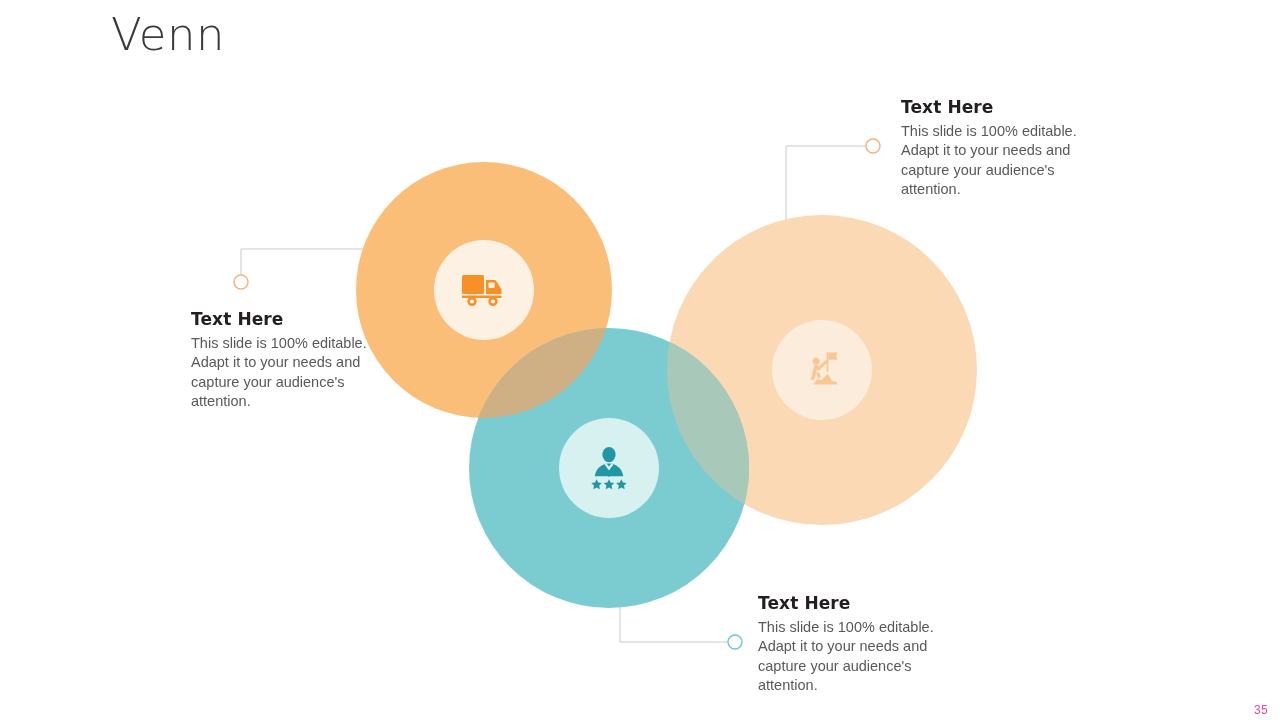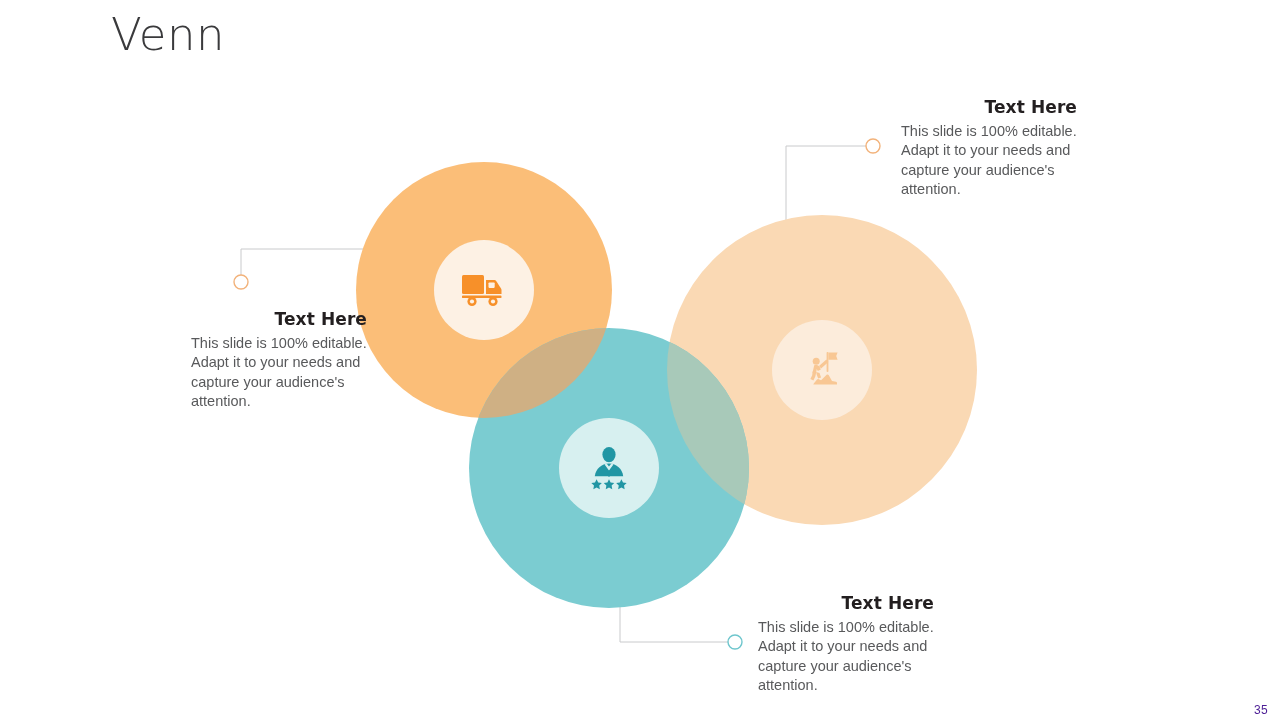--- a/index.html
+++ b/index.html
@@ -79,21 +79,20 @@
   .callout { position: absolute; }
   .callout-title {
     font-family: "DejaVu Sans", sans-serif;
     font-size: 17px;
     font-weight: bold;
     color: #231f20;
     letter-spacing: 0.1px;
     margin: 0 0 4px 0;
     line-height: 1.25;
     white-space: nowrap;
-    text-align: right;
   }
   .callout-body {
     font-family: Liberation Sans, sans-serif;
     font-size: 14.5px;
     font-weight: normal;
     color: #58595b;
     line-height: 1.32;
     margin: 0;
   }
 
@@ -221,13 +220,13 @@
 <div class="callout" id="callout-top">
   <div class="callout-title" style="color: rgb(35, 31, 32);">Text Here</div>
   <div class="callout-body" style="color: rgb(88, 89, 91);">This slide is 100% editable. Adapt it to your needs and capture your audience's attention.</div>
 </div>
 
 <div class="callout" id="callout-bottom">
   <div class="callout-title" style="color: rgb(35, 31, 32);">Text Here</div>
   <div class="callout-body" style="color: rgb(88, 89, 91);">This slide is 100% editable. Adapt it to your needs and capture your audience's attention.</div>
 </div>
 
-<div class="page-number" style="color: #4c1d95;">35</div>
+<div class="page-number" style="color: #ec4899;">35</div>
 
 </body></html>

